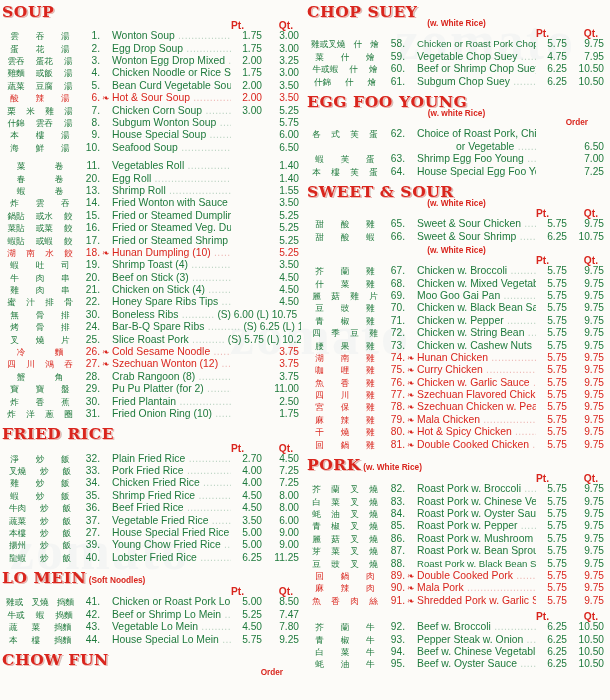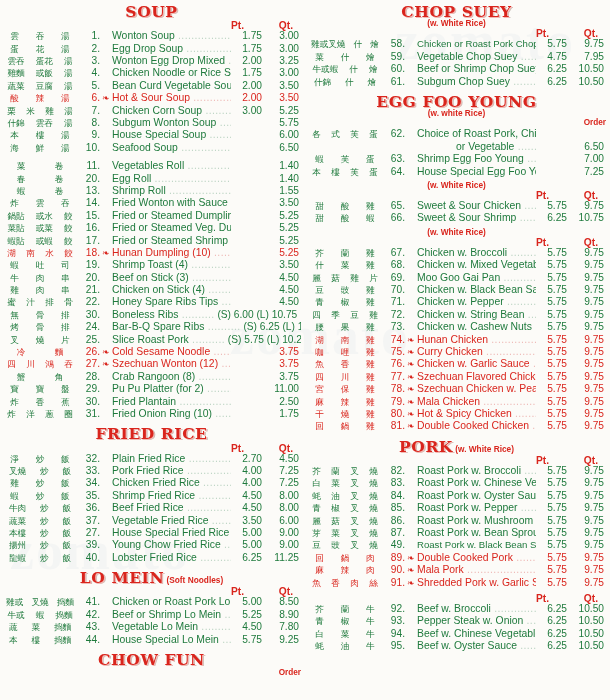--- a/index.html
+++ b/index.html
@@ -32,21 +32,21 @@
     width:305px;
     height:700px;
     padding:2px 4px 0 2px;
     position:relative;
     z-index:10;
   }
   .col.right{ }
 
   
   .sec-head{
-    text-align:center;
+    text-align:left;
     color:#d9251d;
     font-family:"DejaVu Serif","Liberation Serif",serif;
     font-weight:bold;
     font-size:15.5px;
     letter-spacing:.6px;
     line-height:1.05;
     text-shadow:1px 1px 0 #f3b9b4, 1.6px 1.4px 0 #c8bfb9;
     margin-top:2px;
   }
   .sec-head .sub-inline{
@@ -68,21 +68,21 @@
   
   .colhdr{
     position:relative;
     height:10px;
     color:#d9251d;
     font-size:8.2px;
     font-weight:bold;
   }
   .colhdr .pt{ position:absolute; right:54px; }
   .colhdr .qt{ position:absolute; right:6px; }
-  .colhdr .order{ position:absolute; right:0; }
+  .colhdr .order{ position:absolute; right:18px; }
 
   
   .item{
     display:flex;
     align-items:flex-end;
     font-size:10.4px;
     line-height:12.4px;
     height:12.4px;
     color:#1f7a3d;
     white-space:nowrap;
@@ -661,21 +661,21 @@
       <div class="item">
         <div class="zh">
           <span>牛或</span>
           <span>蝦</span>
           <span>捣麵</span>
         </div>
         <div class="num">42.</div>
         <div class="hotmark"></div>
         <div class="nm"><span>Beef or Shrimp Lo Mein</span><span class="dots"> ............................................................</span></div>
         <div class="pt">5.25</div>
-        <div class="qt">8.90</div>
+        <div class="qt">7.47</div>
       </div>
       <div class="item">
         <div class="zh">
           <span>蔬</span>
           <span>菜</span>
           <span>捣麵</span>
         </div>
         <div class="num">43.</div>
         <div class="hotmark"></div>
         <div class="nm"><span>Vegetable Lo Mein</span><span class="dots"> ............................................................</span></div>
@@ -801,20 +801,21 @@
           <span>芙</span>
           <span>蛋</span>
         </div>
         <div class="num">64.</div>
         <div class="hotmark"></div>
         <div class="nm"><span>House Special Egg Foo Young</span></div>
         <div class="pt"></div>
         <div class="qt">7.25</div>
       </div>
       <div class="spacer4"></div>
+      <div class="sec-head"><span>SWEET &amp; SOUR</span></div>
       <div class="sec-sub">(w. White Rice)</div>
       <div class="colhdr">
         <span class="pt">Pt.</span>
         <span class="qt">Qt.</span>
       </div>
       <div class="item">
         <div class="zh">
           <span>甜</span>
           <span>酸</span>
           <span>雞</span>
@@ -1109,21 +1110,21 @@
         <div class="pt">5.75</div>
         <div class="qt">9.75</div>
       </div>
       <div class="item" style="font-size: 9.6px;">
         <div class="zh">
           <span>豆</span>
           <span>豉</span>
           <span>叉</span>
           <span>燒</span>
         </div>
-        <div class="num">49.</div>
+        <div class="num">88.</div>
         <div class="hotmark"></div>
         <div class="nm"><span>Roast Pork w. Black Bean Sauce</span></div>
         <div class="pt">5.75</div>
         <div class="qt">9.75</div>
       </div>
       <div class="item hot">
         <div class="zh">
           <span>回</span>
           <span>鍋</span>
           <span>肉</span>

